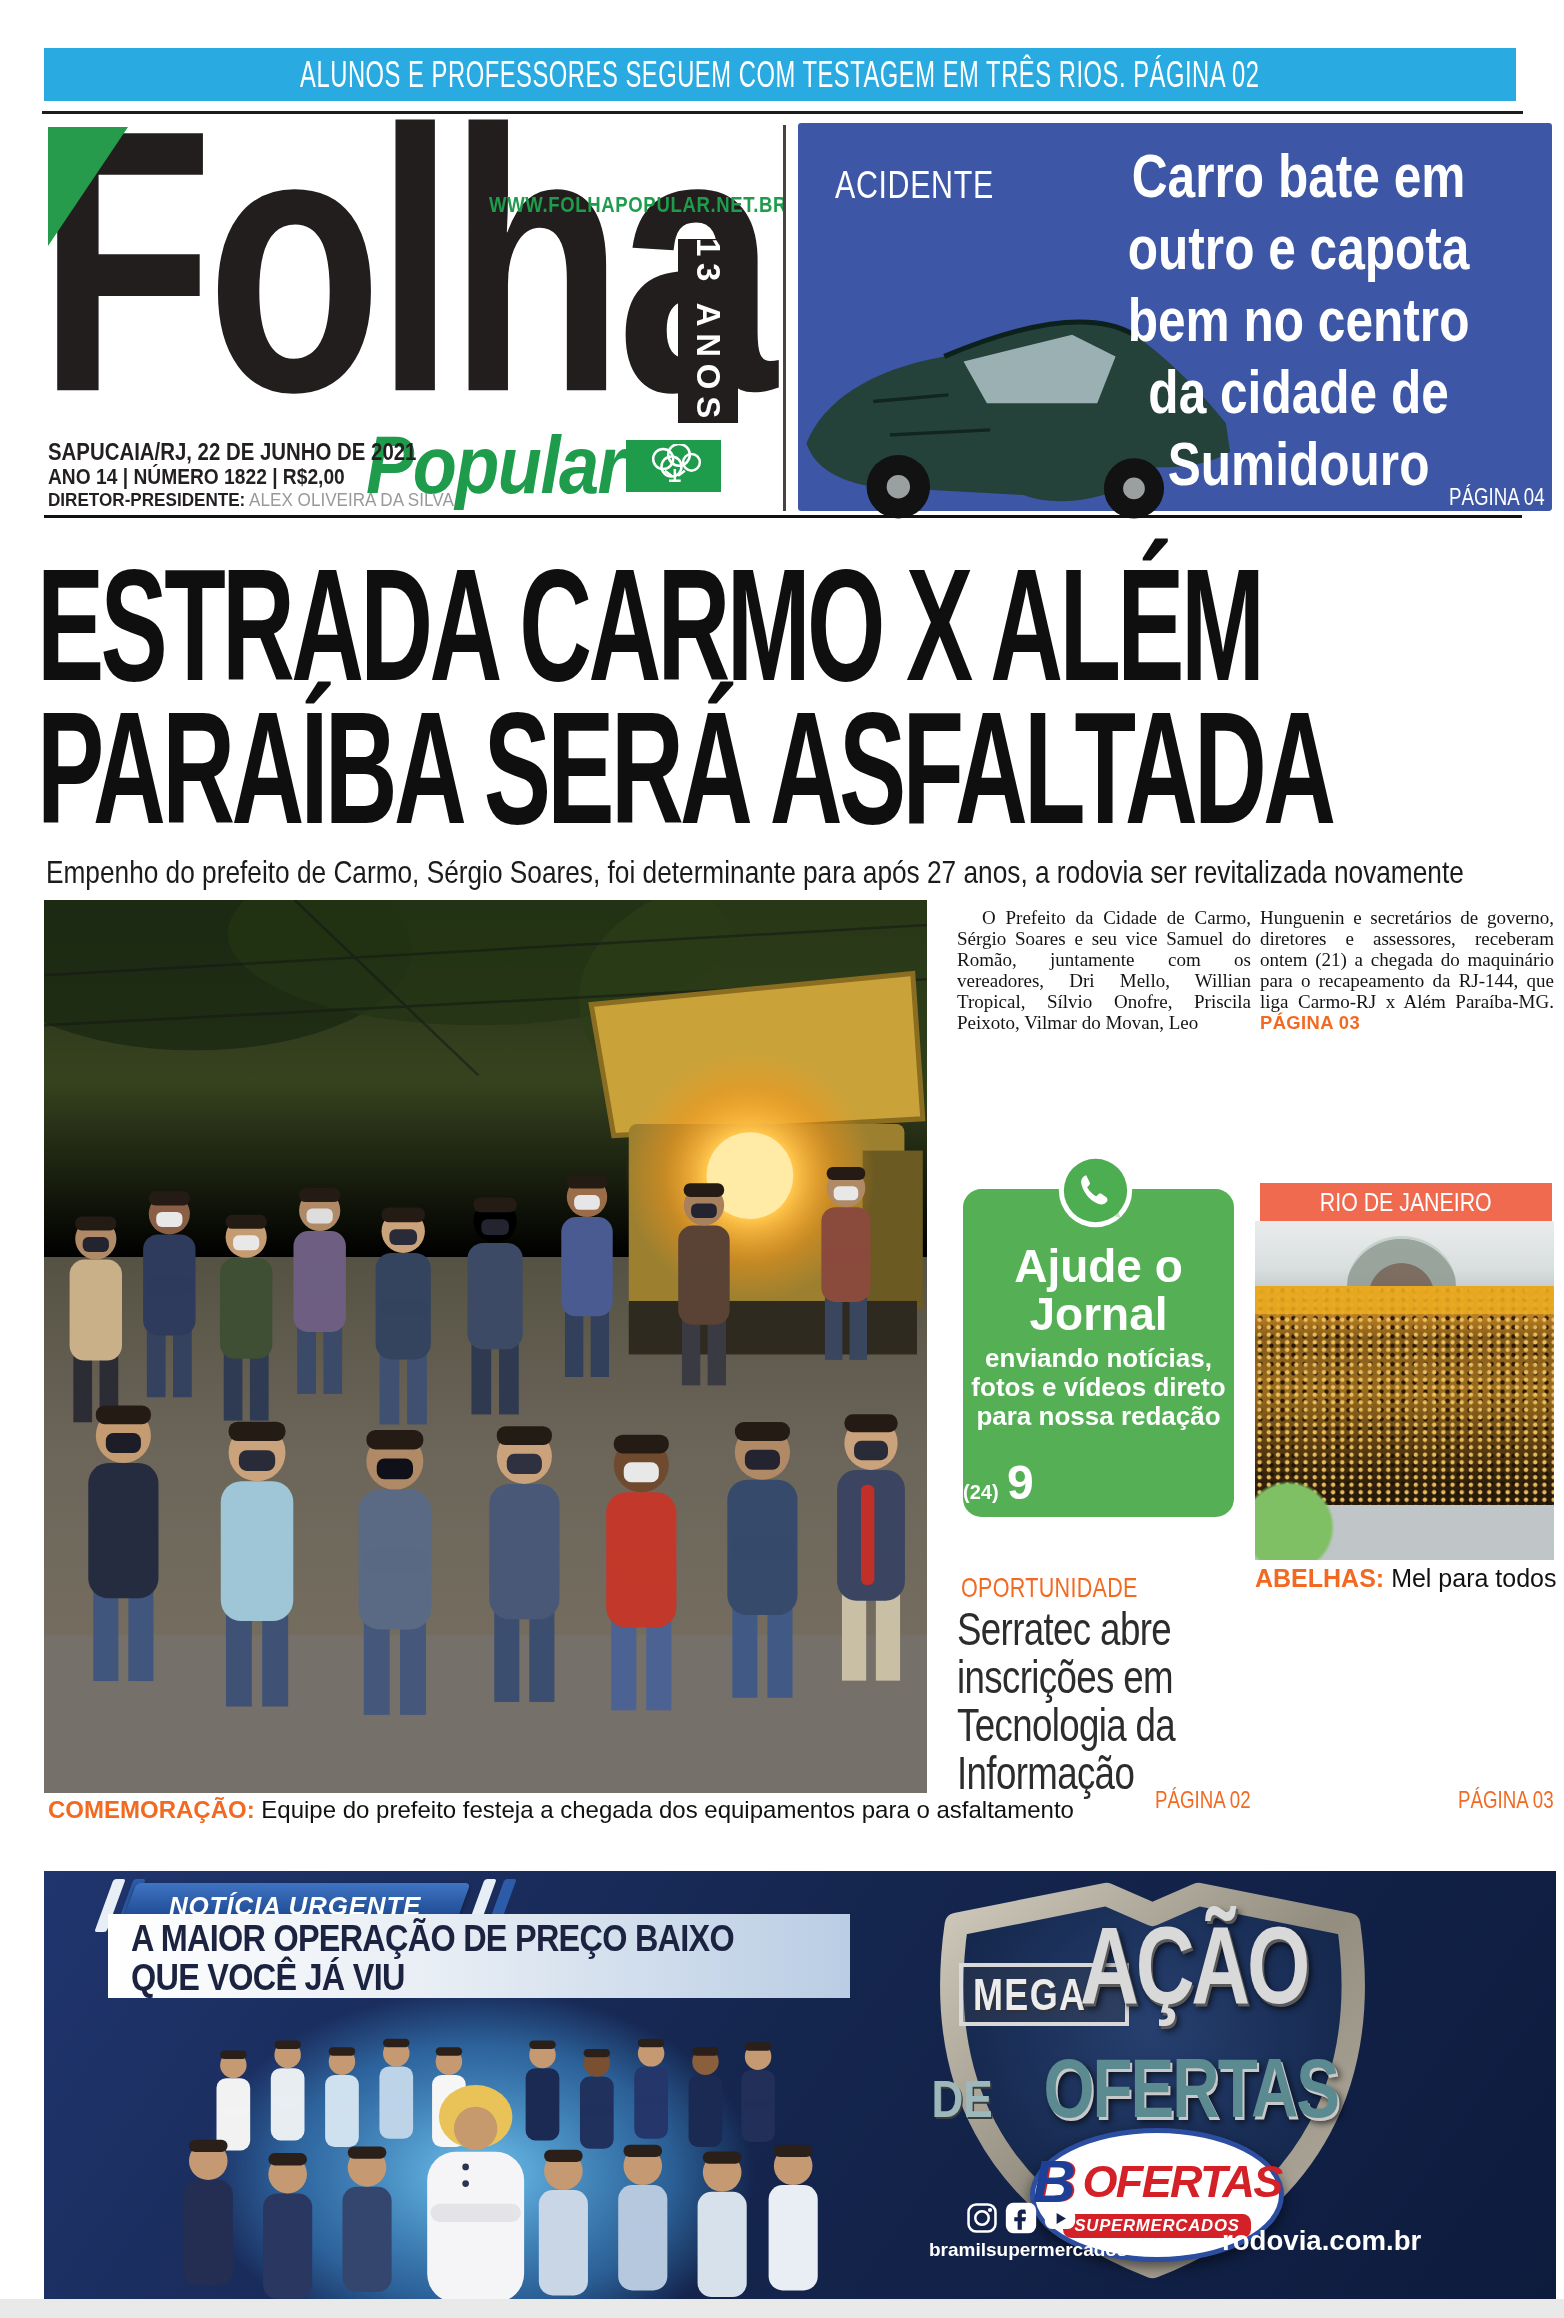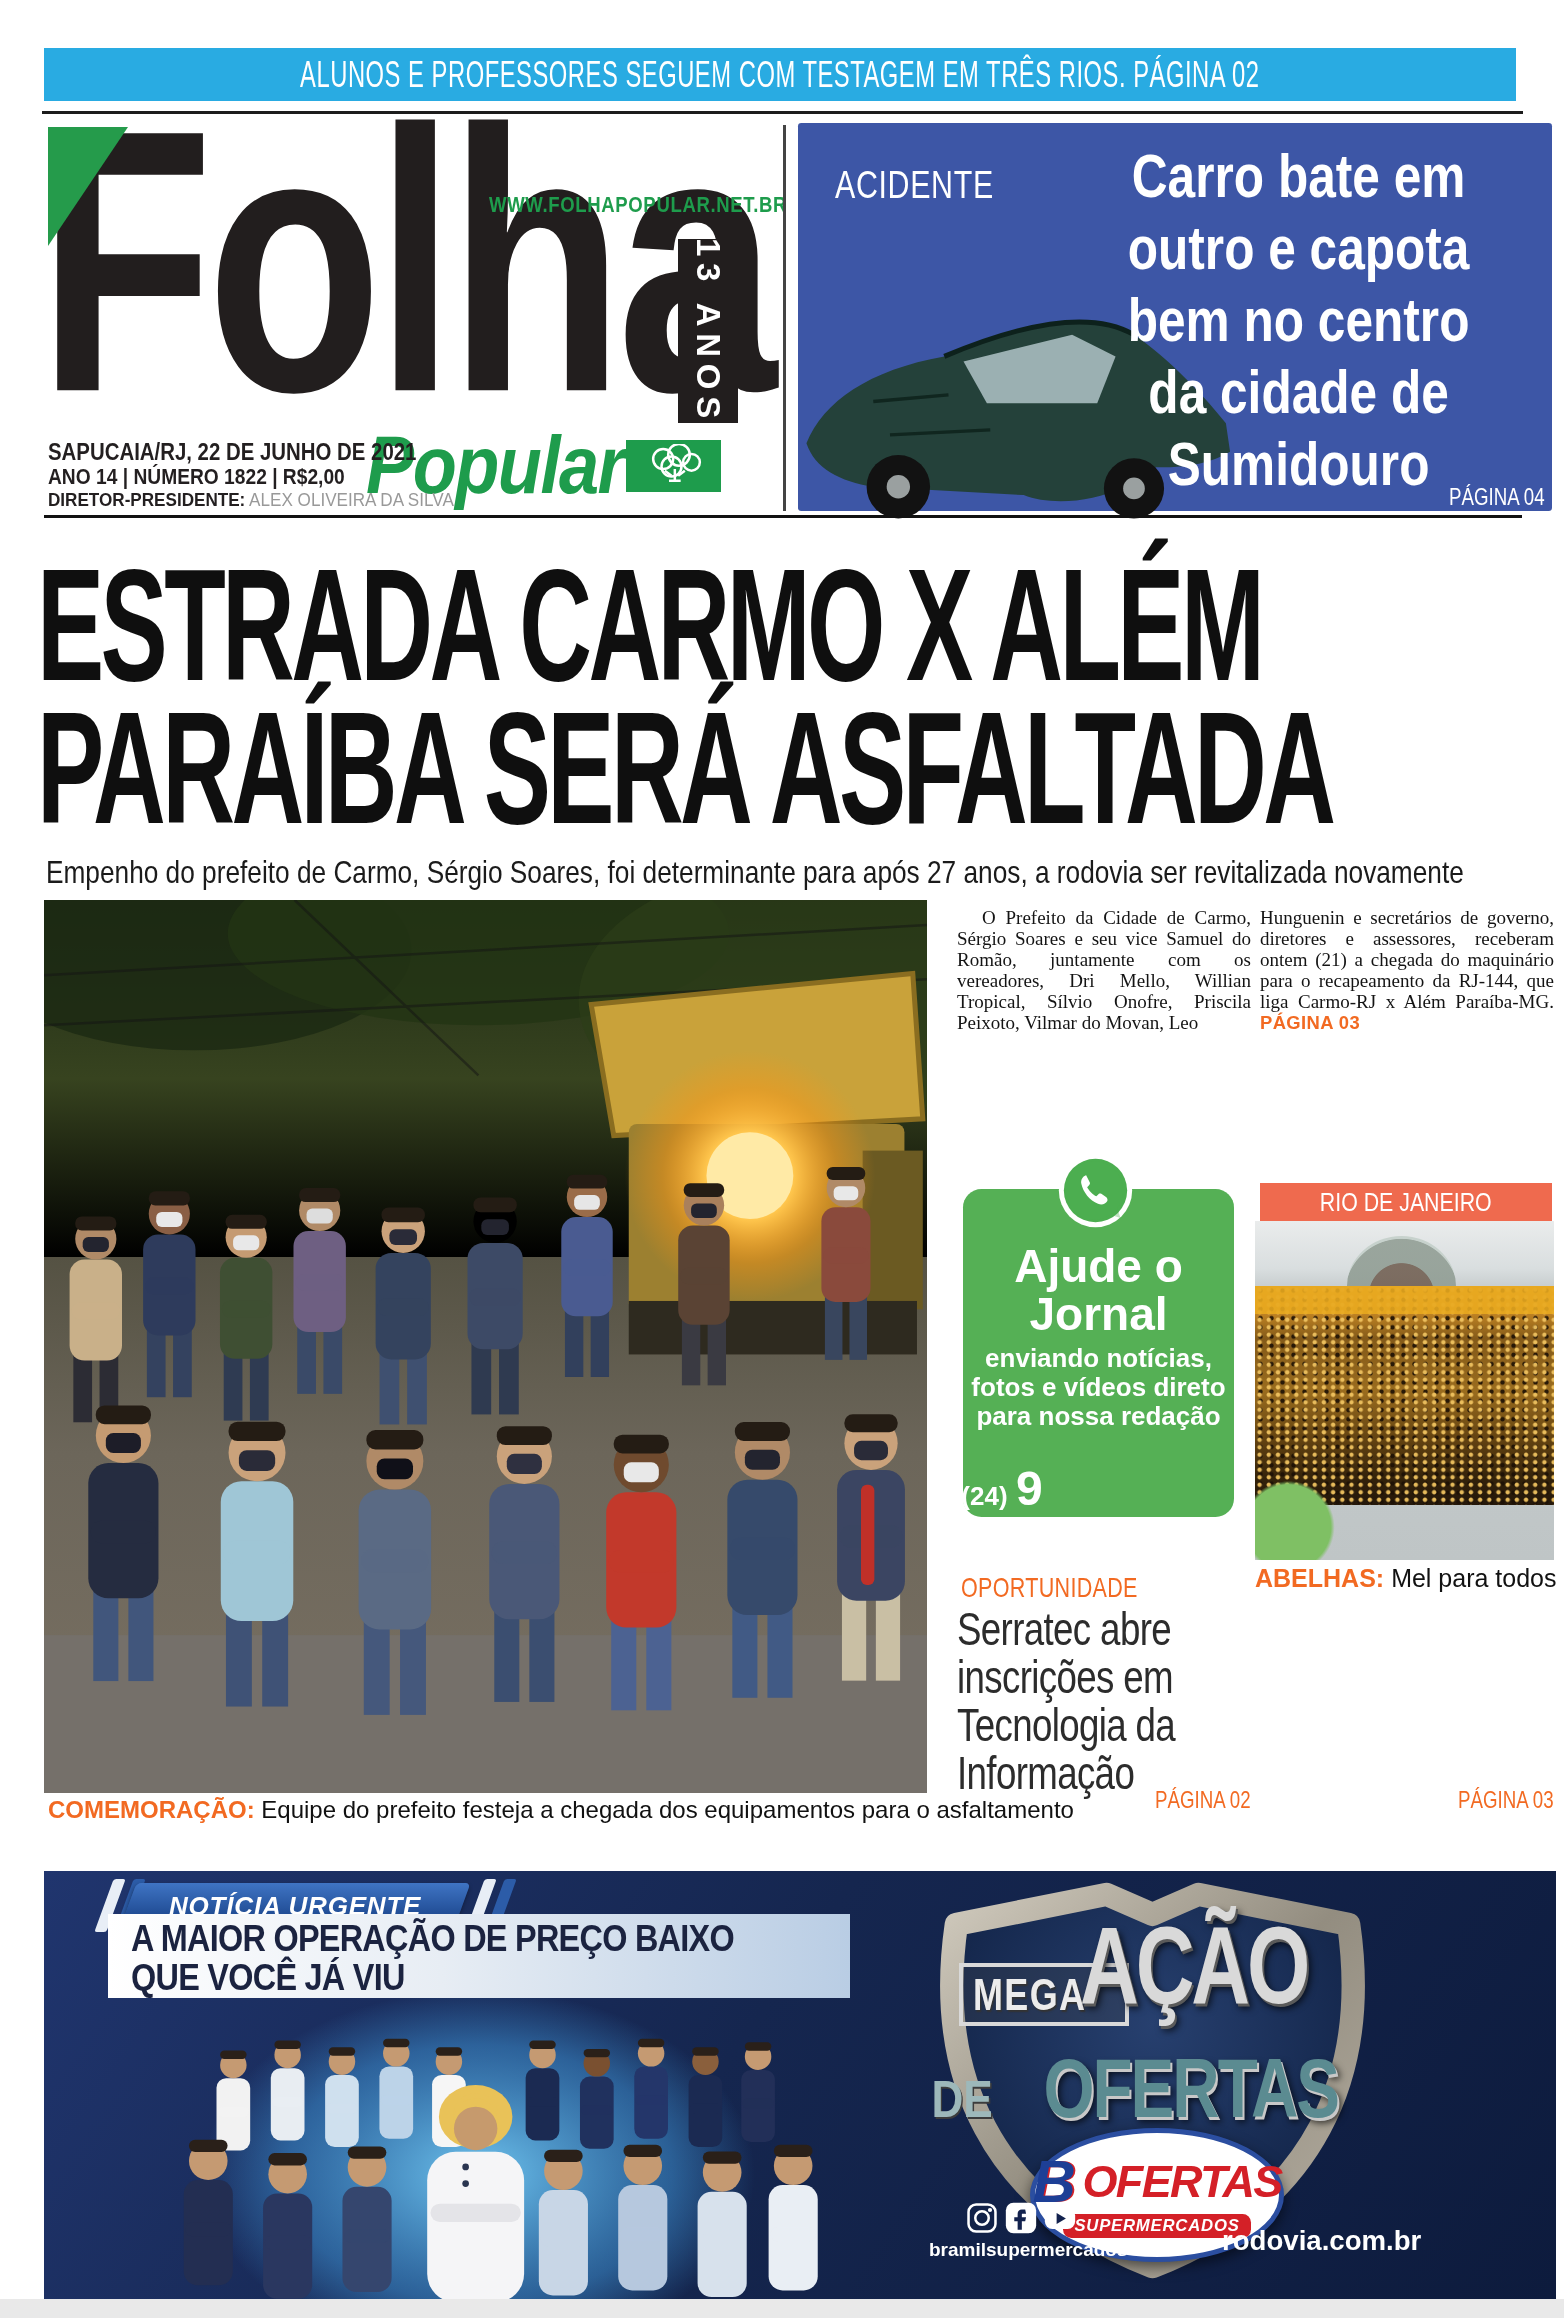--- a/index.html
+++ b/index.html
@@ -65,21 +65,21 @@
 
   
   .wa-box{left:963px;top:1189px;width:271px;height:328px;background:#55B055;border-radius:18.4px;}
   .wa-icon{left:1058px;top:1153px;width:75px;height:75px;}
   .wa-title{left:0;top:53px;width:100%;text-align:center;color:#fff;font-weight:bold;
             font-size:46px;line-height:48px;}
   .wa-body{left:0;top:155px;width:100%;text-align:center;color:#fff;font-weight:bold;
            font-size:26px;line-height:29px;}
   .wa-phone{left:0;top:252px;width:100%;display:flex;justify-content:center;align-items:baseline;
             color:#fff;gap:8.4px;}
-  .wa-phone .pfx{font-size:26px;font-weight:bold;margin-top:40px;}
+  .wa-phone .pfx{font-size:20px;font-weight:bold;margin-top:40px;}
   .wa-phone .num{font-size:48px;font-weight:bold;letter-spacing:-0.8px;}
 
   
   .kicker-orange{font-size:27.6px;color:#F26A22;letter-spacing:0.4px;}
   .story-hl{font-size:47px;line-height:48px;color:#2c2c2c;letter-spacing:-0.8px;}
   .page-ref{font-size:23.4px;color:#F26A22;}
   .op-kicker{left:961px;top:1572px;}
   .op-hl{left:957px;top:1605px;}
   .op-page{left:957px;top:1787px;width:294px;text-align:right;}
   .rio-banner{left:1260px;top:1183px;width:292px;height:38px;background:#EF6A4E;

